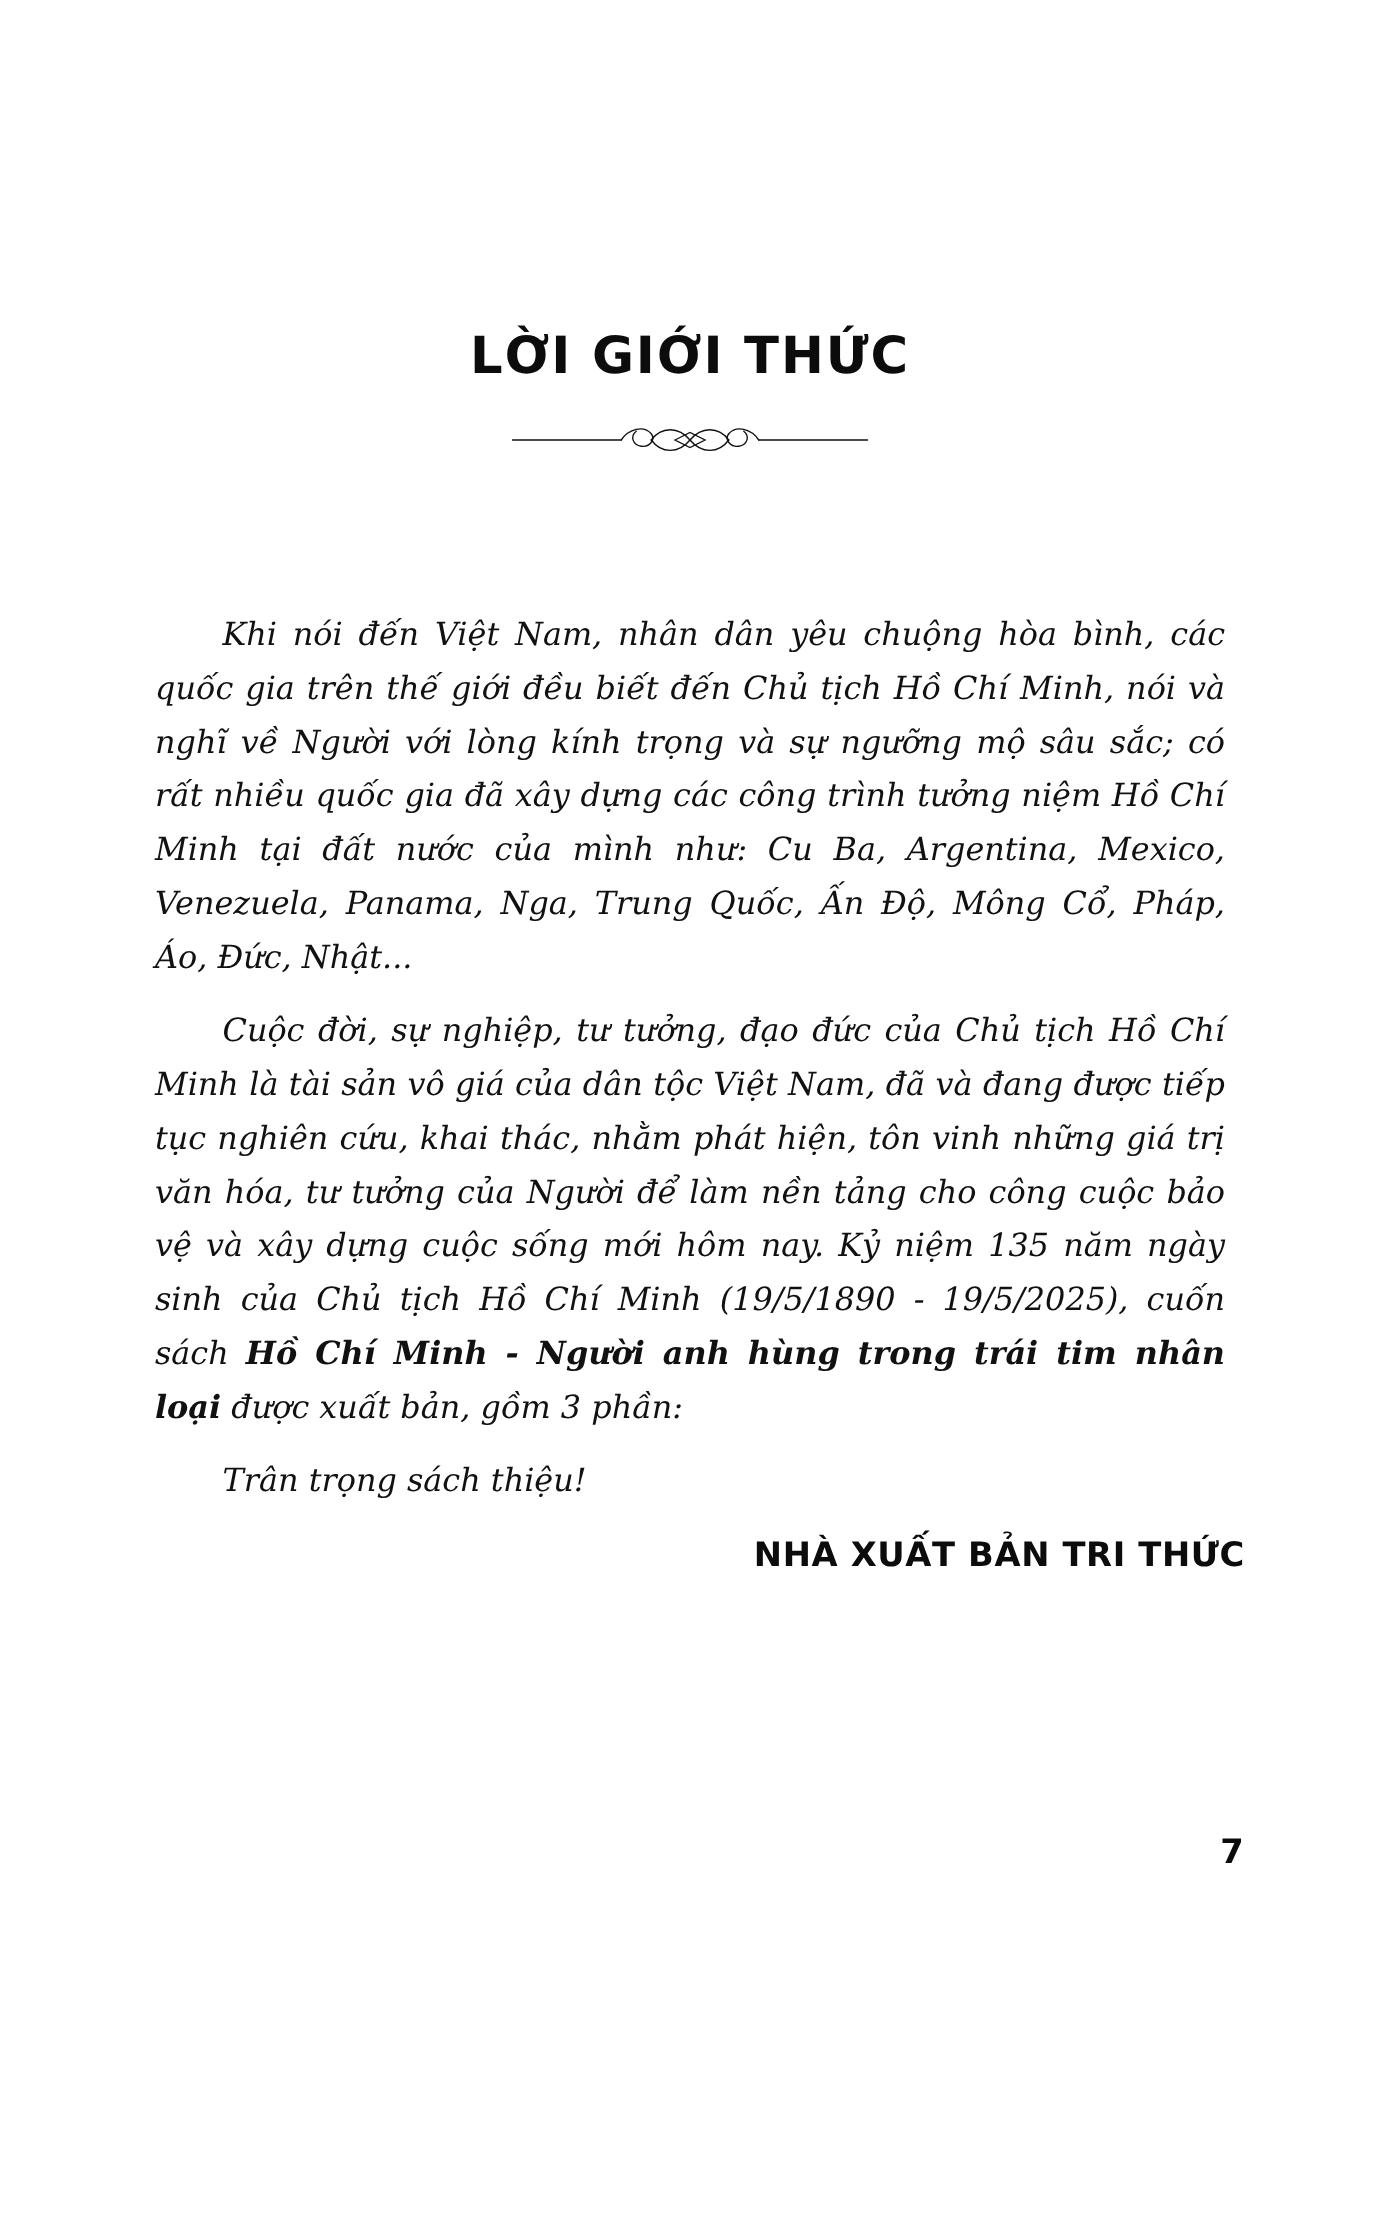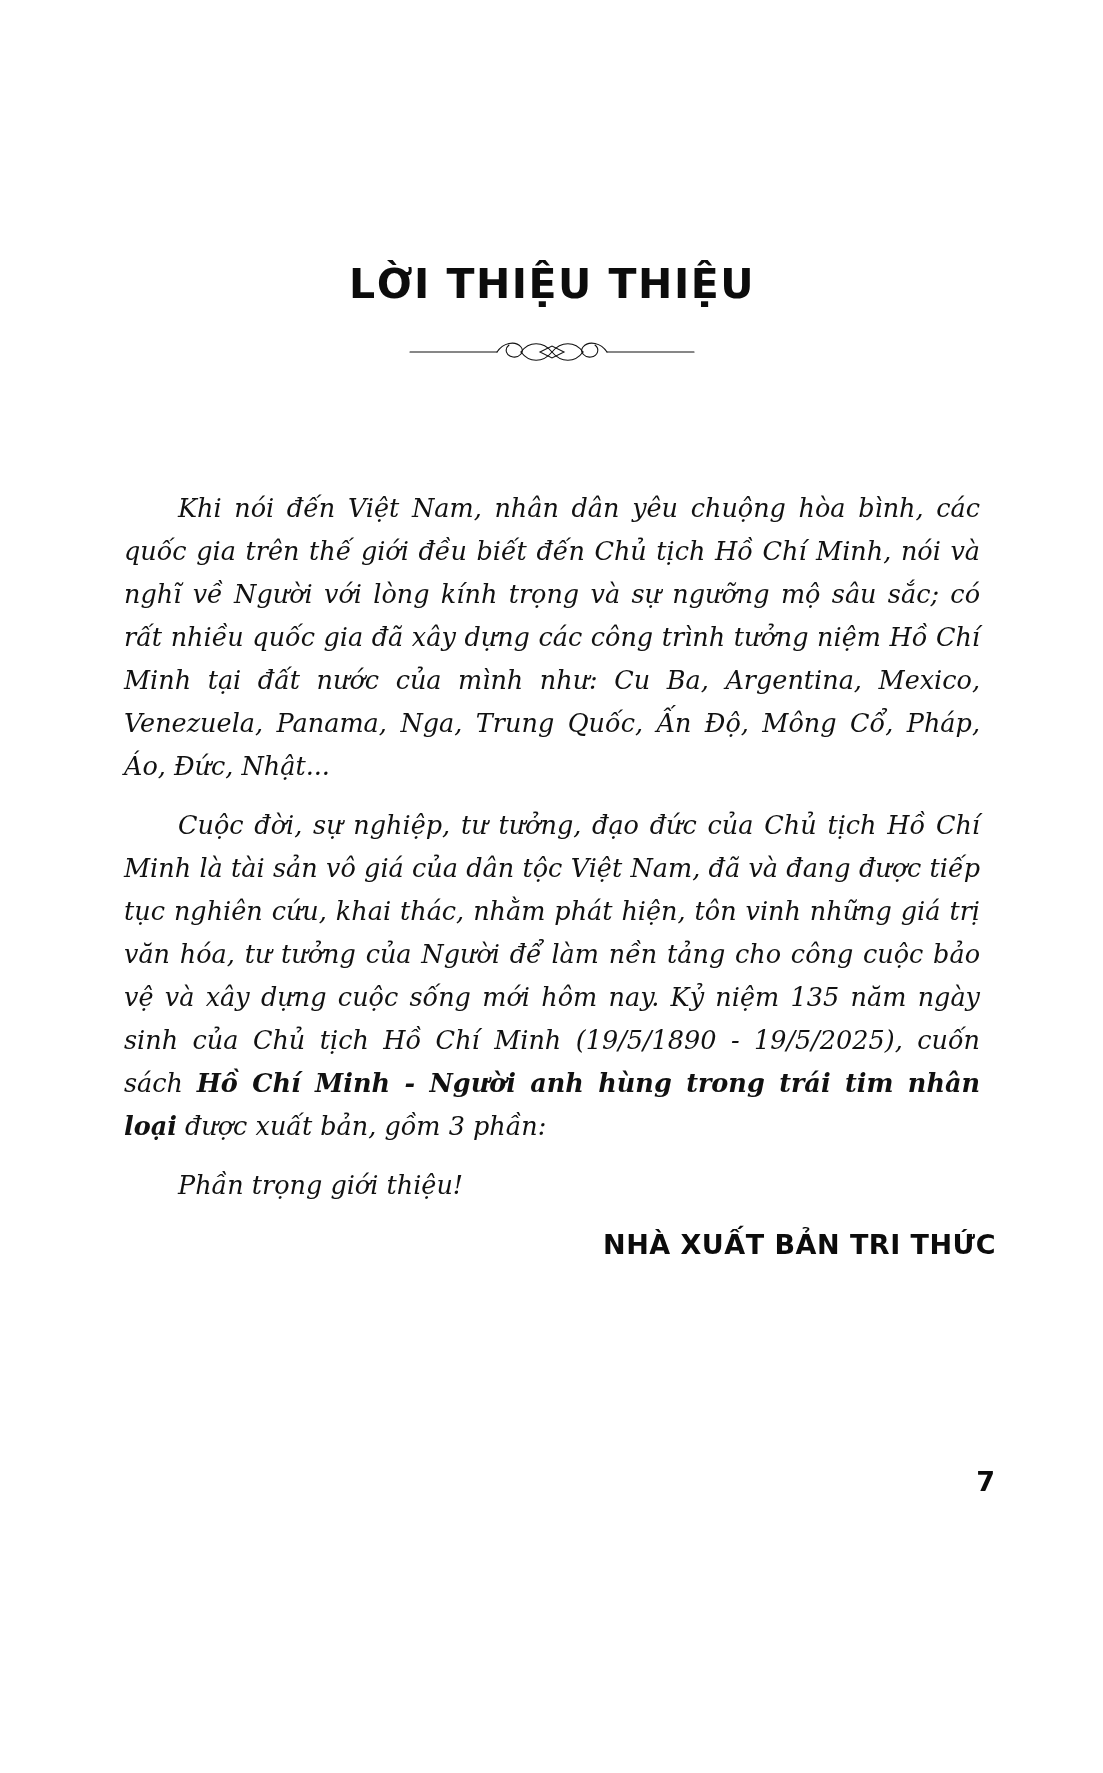--- a/index.html
+++ b/index.html
@@ -88,37 +88,37 @@
     font-size: 27px;
     color: #0c0c0c;
   }
 </style>
 </head>
 <body>
 
 <div class="page">
   <div class="content">
 
-    <h1 class="title">LỜI THIỆU THIỆU</h1>
+    <h1 class="title">LỜI GIỚI THỨC</h1>
 
     <svg class="ornament" viewBox="0 0 300 34" xmlns="http://www.w3.org/2000/svg">
       <g stroke="#111" stroke-width="1.1" fill="none" stroke-linecap="round">
         <path d="M8 17 H95"></path>
         <path d="M205 17 H292"></path>
         <path d="M95 17 c6,-9 18,-12 24,-5 c4,5 -2,11 -8,10 c-7,-1 -9,-8 -4,-12"></path>
         <path d="M205 17 c-6,-9 -18,-12 -24,-5 c-4,5 2,11 8,10 c7,-1 9,-8 4,-12"></path>
         <path d="M119 17 c8,-11 22,-11 31,0 c9,11 23,11 31,0"></path>
         <path d="M119 17 c8,11 22,11 31,0 c9,-11 23,-11 31,0"></path>
         <path d="M138 17 l12,-6 12,6 -12,6 z"></path>
       </g>
     </svg>
 
     <div class="body-text">
       <p>Khi nói đến Việt Nam, nhân dân yêu chuộng hòa bình, các quốc gia trên thế giới đều biết đến Chủ tịch Hồ Chí Minh, nói và nghĩ về Người với lòng kính trọng và sự ngưỡng mộ sâu sắc; có rất nhiều quốc gia đã xây dựng các công trình tưởng niệm Hồ Chí Minh tại đất nước của mình như: Cu Ba, Argentina, Mexico, Venezuela, Panama, Nga, Trung Quốc, Ấn Độ, Mông Cổ, Pháp, Áo, Đức, Nhật...</p>
       <p><span>Cuộc đời, sự nghiệp, tư tưởng, đạo đức của Chủ tịch Hồ Chí Minh là tài sản vô giá của dân tộc Việt Nam, đã và đang được tiếp tục nghiên cứu, khai thác, nhằm phát hiện, tôn vinh những giá trị văn hóa, tư tưởng của Người để làm nền tảng cho công cuộc bảo vệ và xây dựng cuộc sống mới hôm nay. Kỷ niệm 135 năm ngày sinh của Chủ tịch Hồ Chí Minh (19/5/1890 - 19/5/2025), cuốn sách </span><span class="bold-title">Hồ Chí Minh - Người anh hùng trong trái tim nhân loại</span><span> được xuất bản, gồm 3 phần:</span></p>
-      <p>Phần trọng giới thiệu!</p>
+      <p>Trân trọng sách thiệu!</p>
       <div class="publisher">NHÀ XUẤT BẢN TRI THỨC</div>
     </div>
 
   </div>
 
   <div class="page-number">7</div>
 </div>
 
 </body></html>

